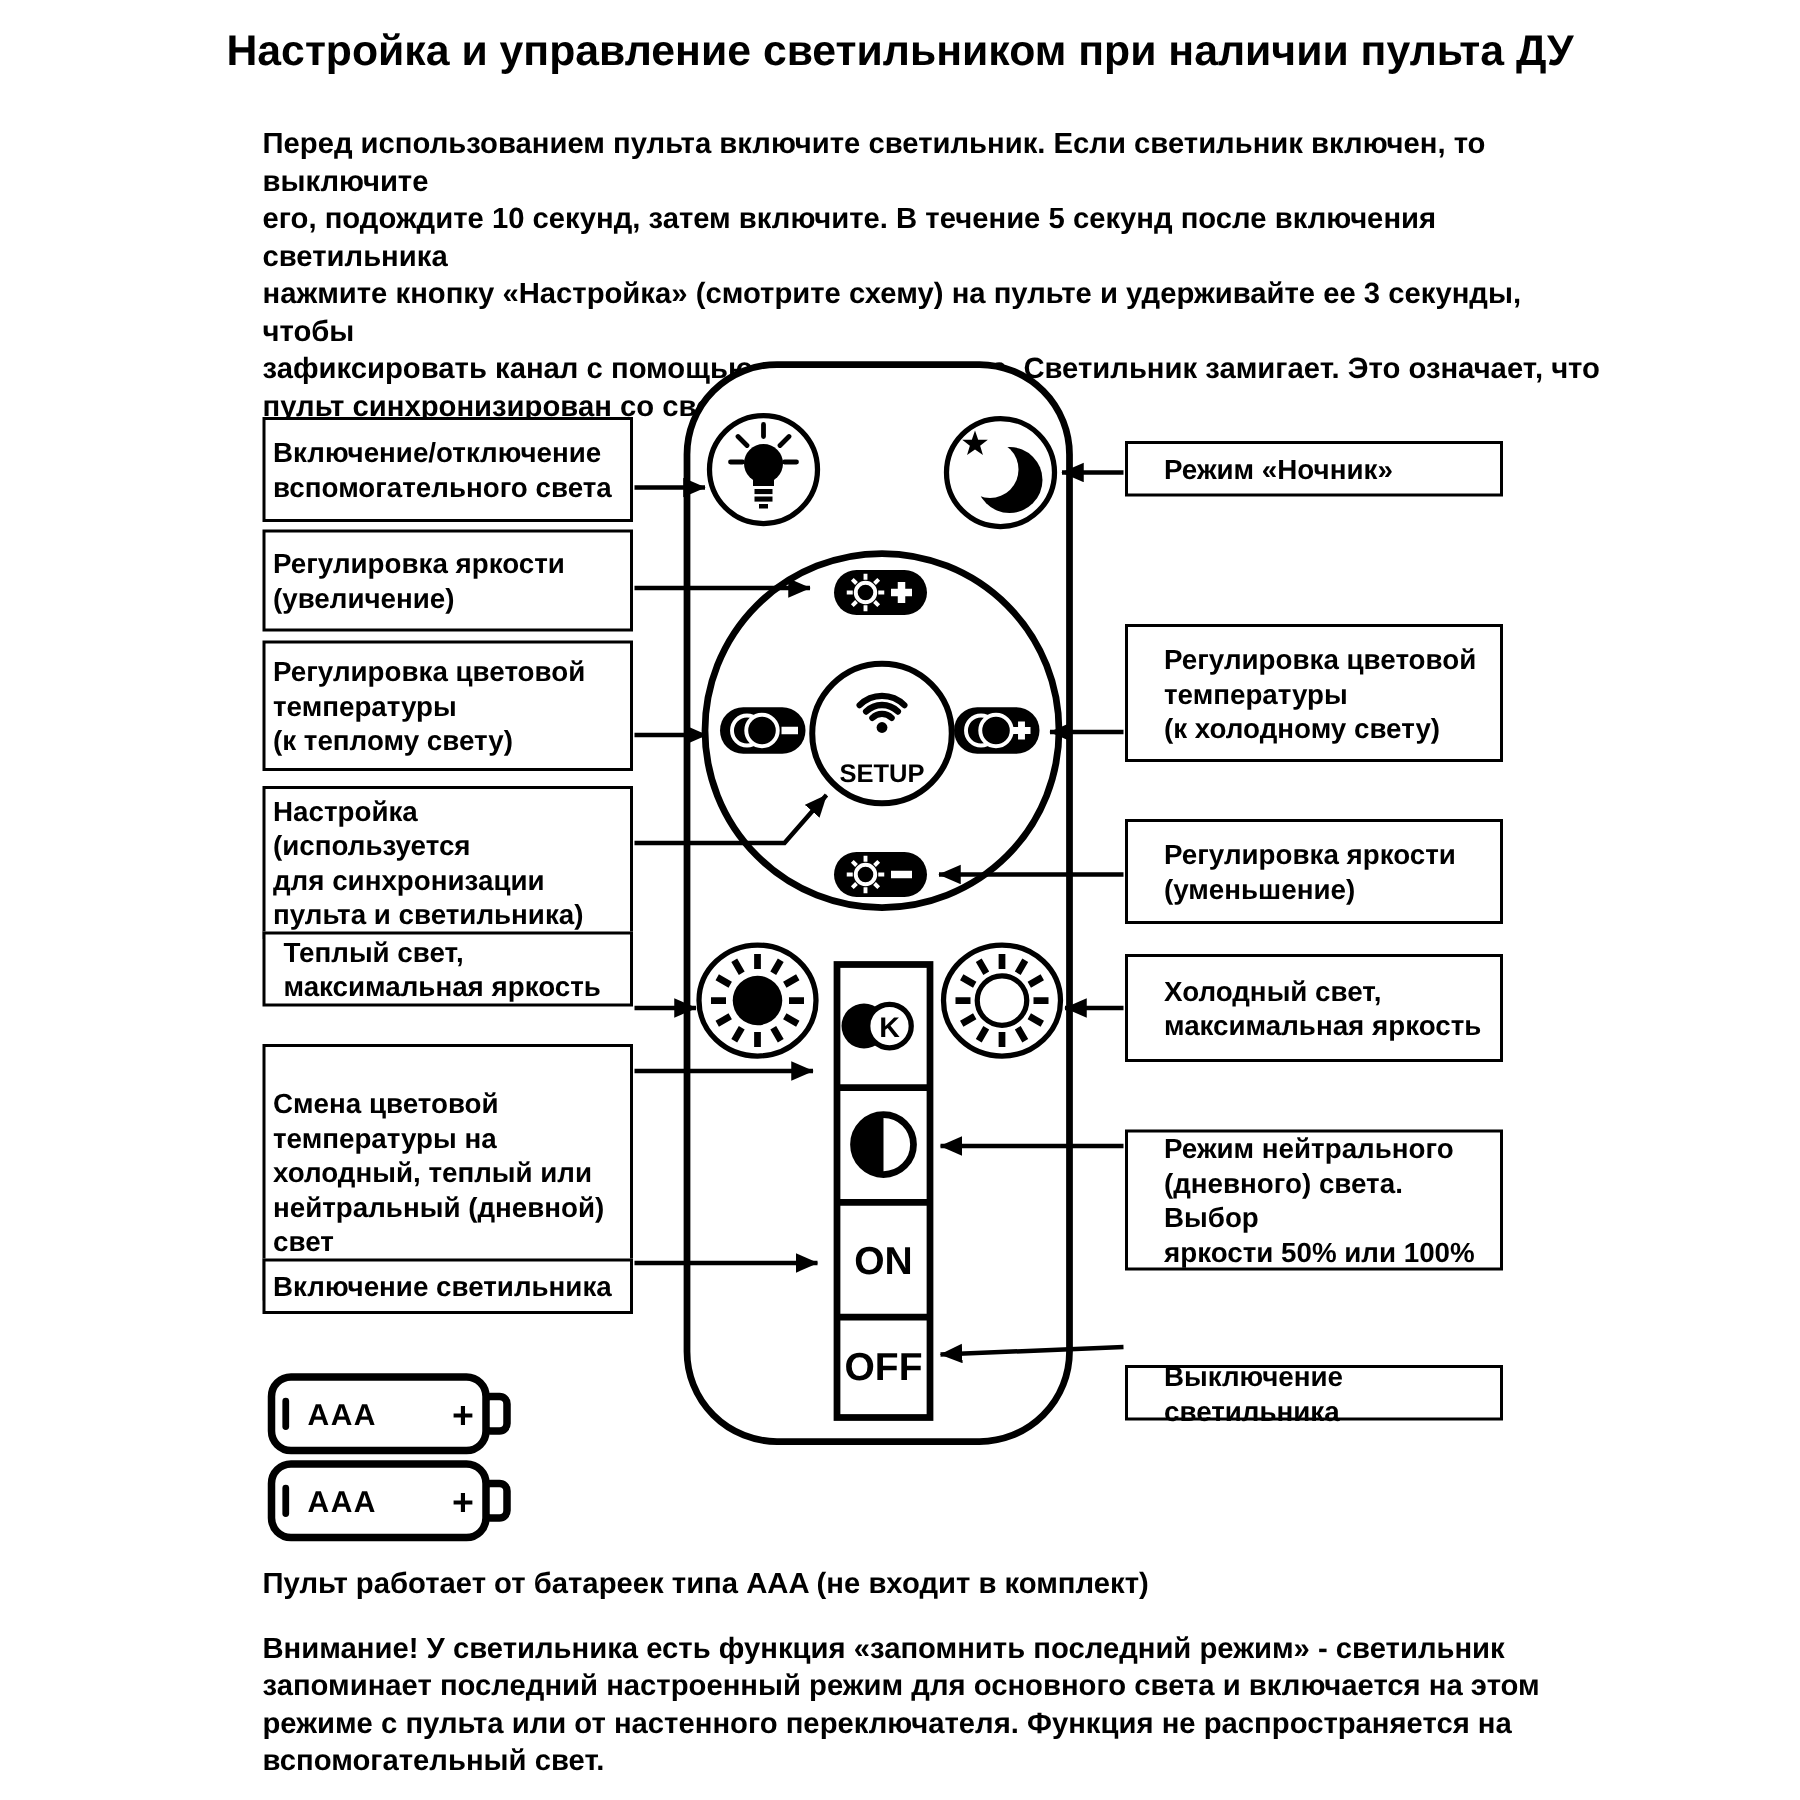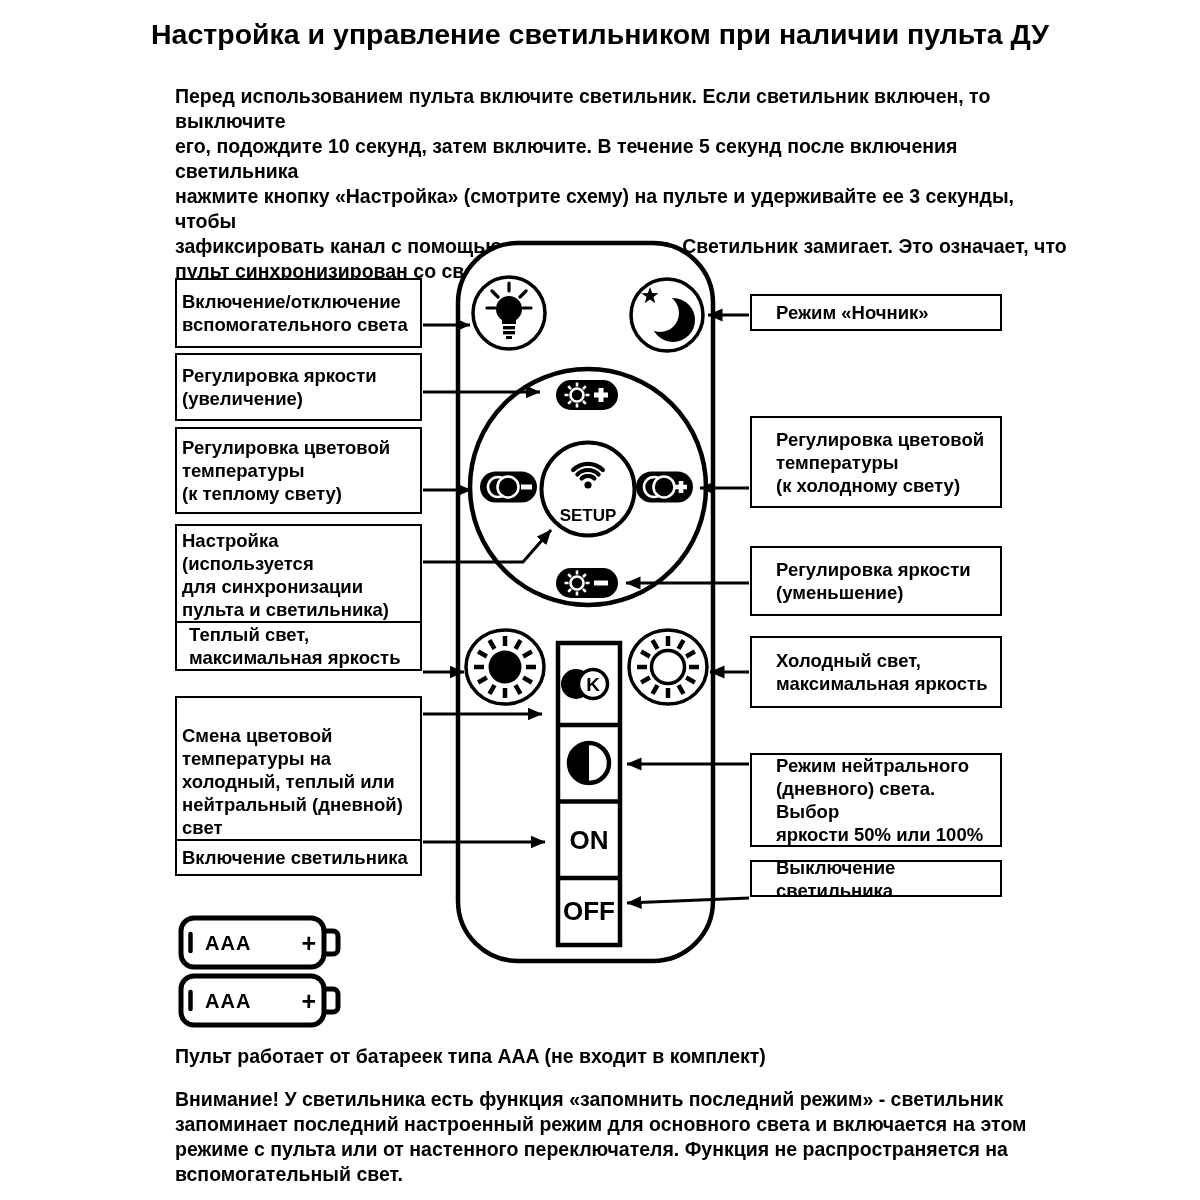--- a/index.html
+++ b/index.html
@@ -208,21 +208,21 @@
   <div class="callout cr" style="top:416px;height:92px;">Регулировка цветовой
 температуры
 (к холодному свету)</div>
   <div class="callout cr" style="top:546px;height:70px;">Регулировка яркости
 (уменьшение)</div>
   <div class="callout cr" style="top:636px;height:72px;">Холодный свет,
 максимальная яркость</div>
   <div class="callout cr" style="top:753px;height:94px;">Режим нейтрального
 (дневного) света. Выбор
 яркости 50% или 100%</div>
-  <div class="callout cr" style="top:860px;height:37px;">Выключение светильника</div>
+  <div class="callout cr" style="top:910px;height:37px;">Выключение светильника</div>
 
   <p class="para battery-note">Пульт работает от батареек типа AAA (не входит в комплект)</p>
   <p class="para warning">Внимание! У светильника есть функция «запомнить последний режим» - светильник
 запоминает последний настроенный режим для основного света и включается на этом
 режиме с пульта или от настенного переключателя. Функция не распространяется на
 вспомогательный свет.</p>
 
 </div>
 
 </body></html>

